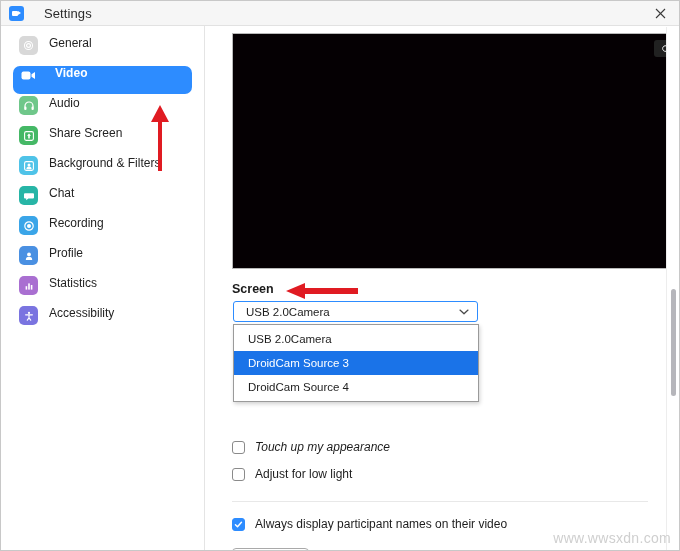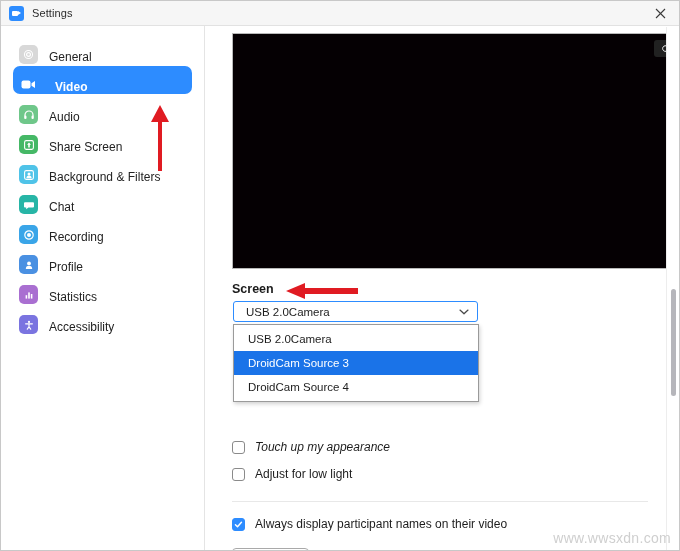--- a/index.html
+++ b/index.html
@@ -52,22 +52,22 @@
   .tb-logo::after {
     content: "";
     position: absolute;
     left: 9px; top: 5.5px;
     width: 0; height: 0;
     border-top: 2px solid transparent;
     border-bottom: 2px solid transparent;
     border-left: 3px solid #ffffff;
   }
   .tb-title {
-    margin-left: 8px;
-    font-size: 11px;
+    margin-left: 20px;
+    font-size: 13px;
     color: #2b2b2b;
     letter-spacing: .1px;
     text-align: center;
   }
   .tb-close {
     position: absolute;
     right: 0; top: 0;
     width: 42px; height: 24px;
     display: flex;
     align-items: center;
@@ -82,21 +82,21 @@
     left: 0; top: 25px;
     width: 204px;
     height: 525px;
     background: #ffffff;
     border-right: 1px solid #e4e4e4;
     box-sizing: border-box;
     padding-top: 8px;
   }
   .nav-item {
     display: flex;
-    align-items: flex-end;
+    align-items: flex-start;
     height: 28px;
     margin: 2px 12px;
     padding-left: 6px;
     border-radius: 7px;
     box-sizing: border-box;
   }
   .nav-item.active {
     background: #2d8cff;
   }
   .nav-icon {

